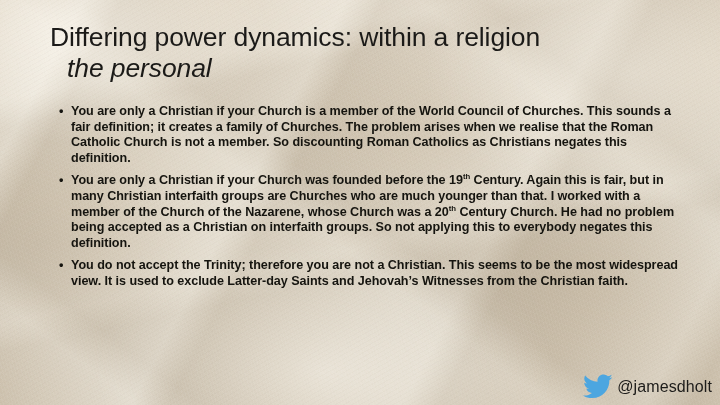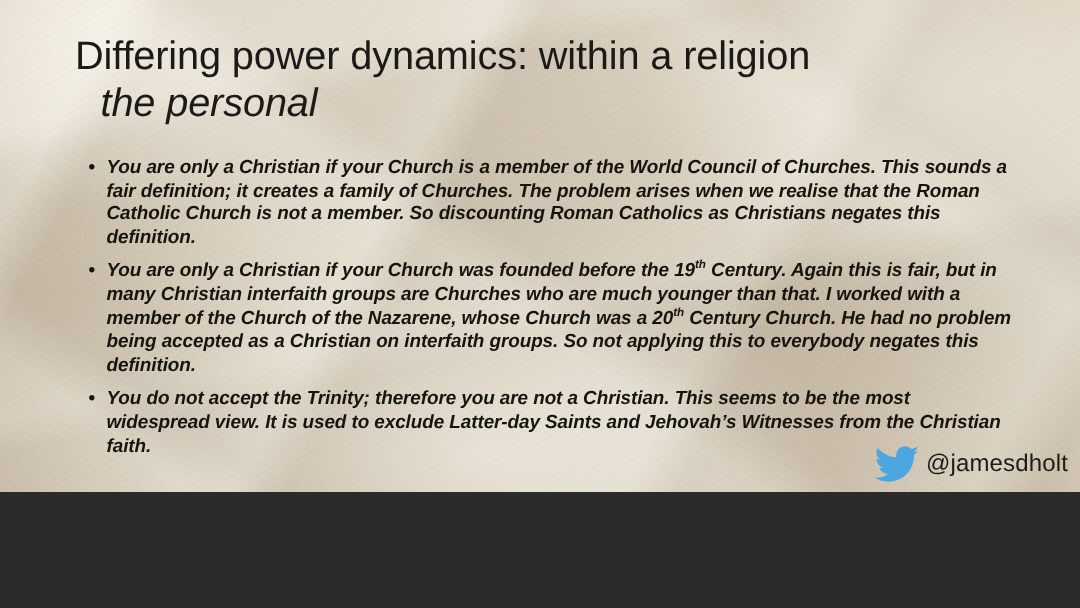--- a/index.html
+++ b/index.html
@@ -3,21 +3,21 @@
 <meta charset="utf-8">
 <style>
   html, body {
     margin: 0;
     padding: 0;
     background: #2b2b2b;
   }
   #slide {
     position: relative;
     width: 720px;
-    height: 328px;
+    height: 405px;
     overflow: hidden;
     font-family: "Liberation Sans", sans-serif;
     background-color: #d7ccb9;
     background-image:
       
       radial-gradient(ellipse 260px 160px at 12% 8%,  rgba(255,252,245,0.55), rgba(255,252,245,0) 70%),
       radial-gradient(ellipse 300px 200px at 88% 18%, rgba(255,252,245,0.40), rgba(255,252,245,0) 70%),
       radial-gradient(ellipse 320px 180px at 45% 92%, rgba(255,253,247,0.50), rgba(255,253,247,0) 72%),
       radial-gradient(ellipse 240px 150px at 78% 70%, rgba(186,172,150,0.38), rgba(186,172,150,0) 70%),
       radial-gradient(ellipse 220px 130px at 5%  60%, rgba(186,172,150,0.30), rgba(186,172,150,0) 72%),
@@ -113,21 +113,20 @@
     color: #15140f;
     font-weight: 700;
     text-align: left;
     padding-left: 3px;
     box-sizing: border-box;
   }
   .bullet-text {
     flex: 1 1 auto;
     font-size: 12.6px;
     font-weight: 700;
-    font-style: italic;
     color: #15140f;
     line-height: 15.6px;
     letter-spacing: -0.05px;
   }
   .bullet-text sup {
     font-size: 0.62em;
     vertical-align: super;
     line-height: 0;
   }
 

